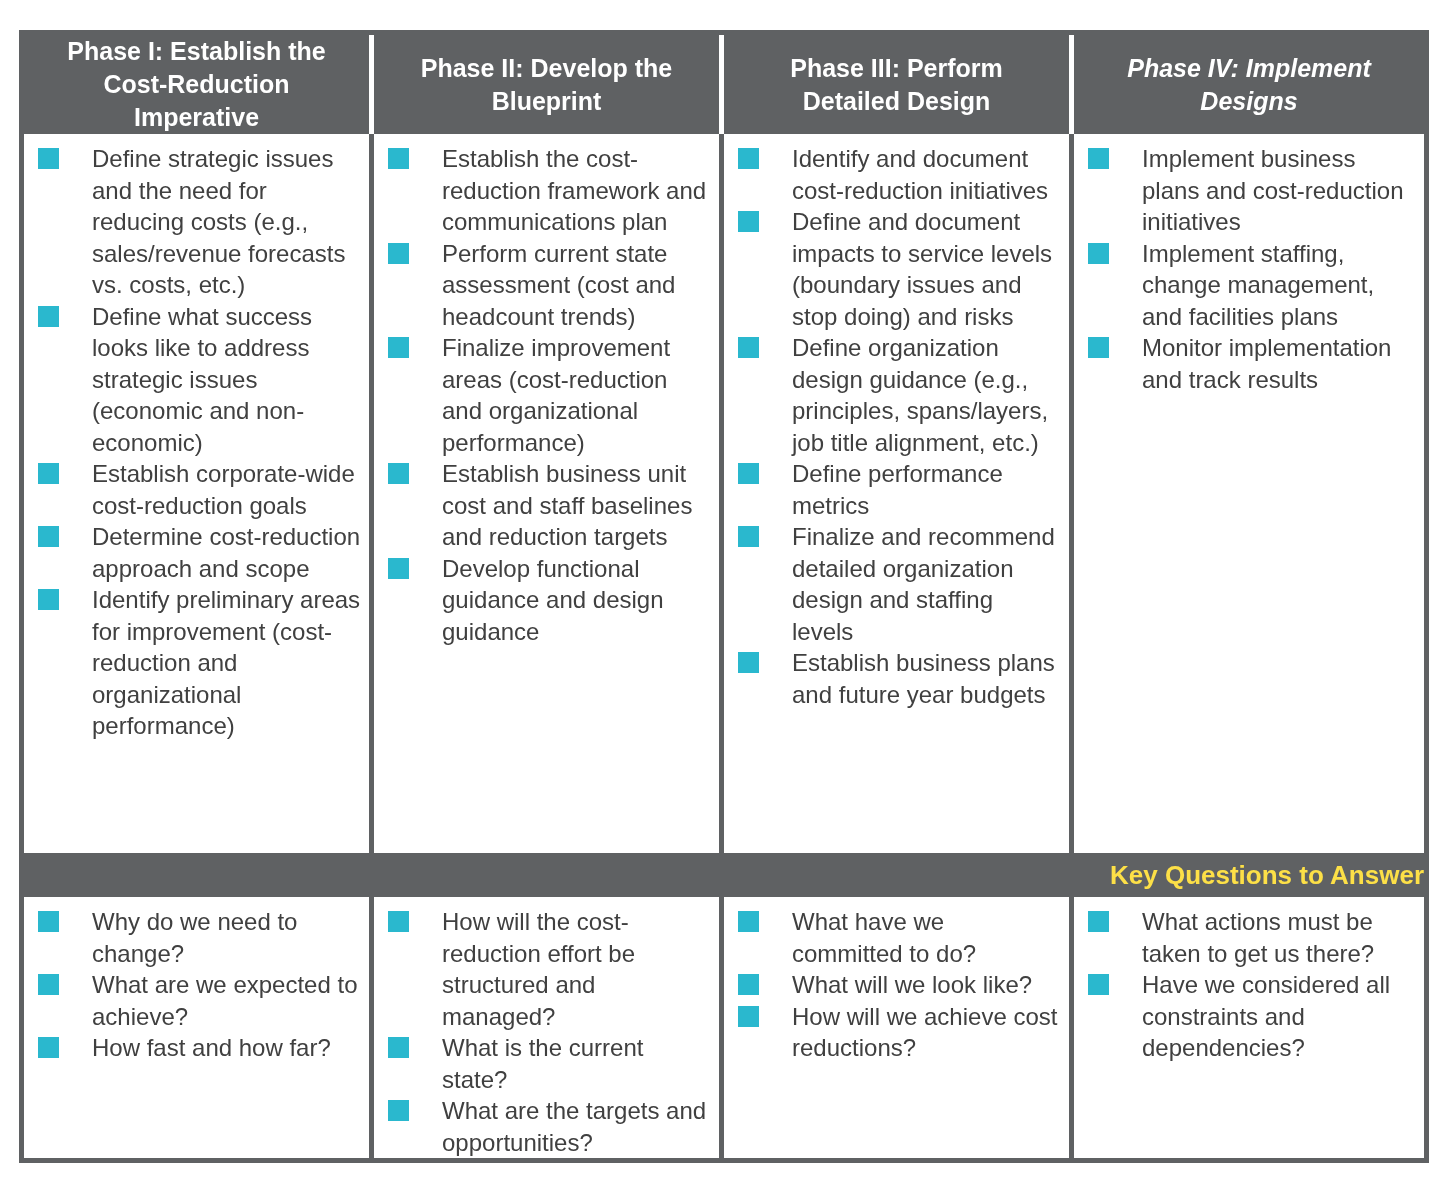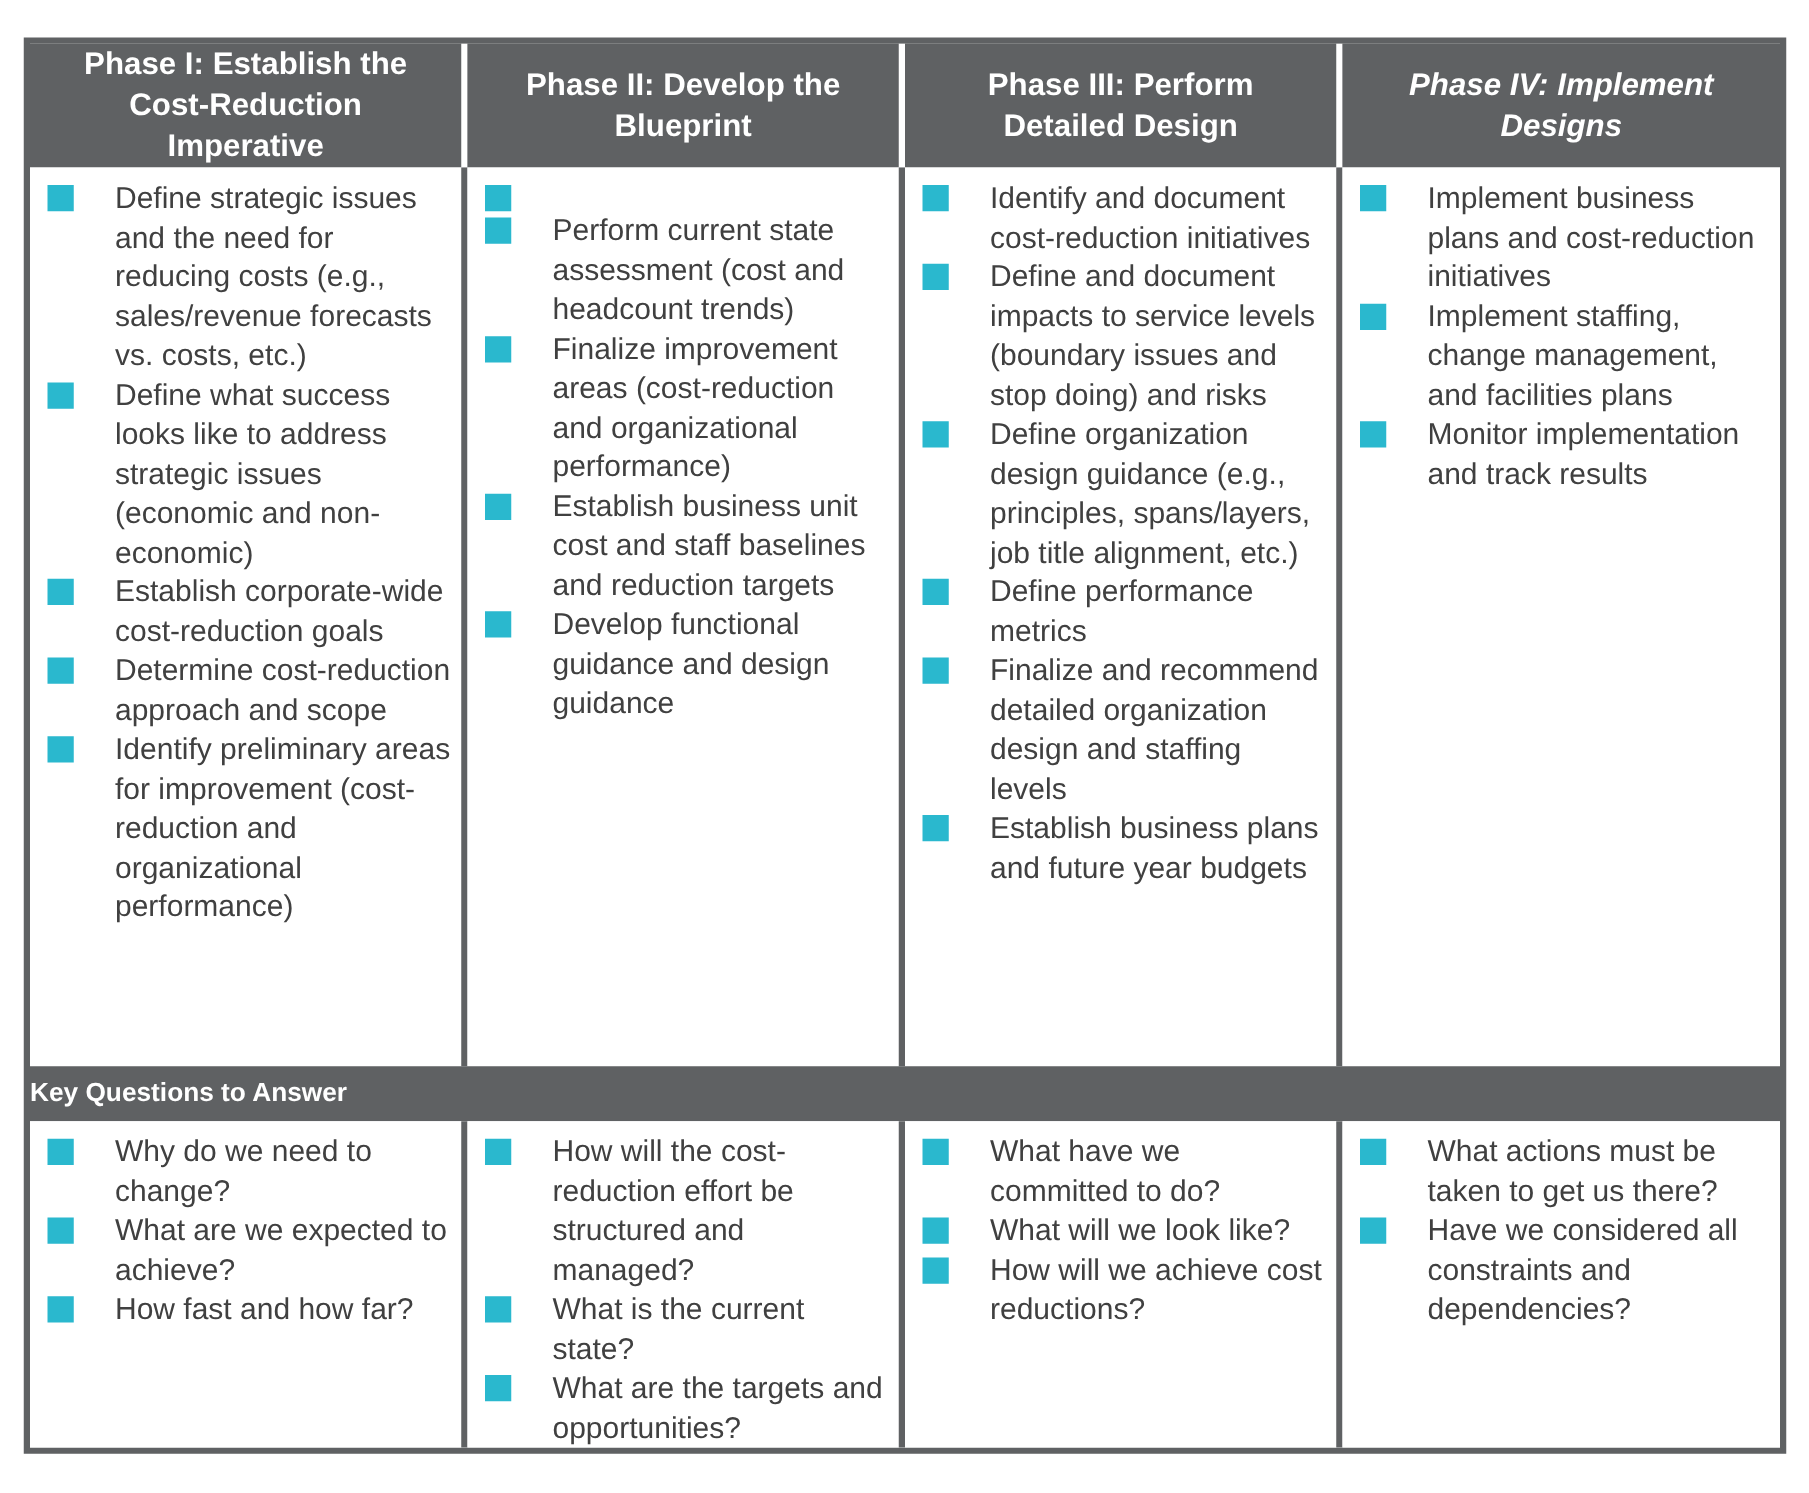--- a/index.html
+++ b/index.html
@@ -30,34 +30,34 @@
   }
   .header-cell:last-child { border-right: none; font-style: italic; }
   .body-row { flex: 1 1 auto; }
   .questions-row { flex: 0 0 252px; }
   .cell {
     background: #ffffff;
     border-right: 5px solid #5f6163;
     padding: 9px 8px 0 10px;
     overflow: hidden;
   }
-  .cell:last-child { border-right: none; }
+  .cell:last-child { border-right: none; border-radius: 20px; }
   ul.bullets { list-style: none; margin: 0; padding: 0; }
   .bullets li { display: flex; align-items: flex-start; }
   .bullet {
     flex: 0 0 21px; width: 21px; height: 21px;
     background: #2ab8ce;
     margin: 5px 33px 0 4px;
   }
   .txt { font-size: 24px; line-height: 31.5px; color: #404040; }
   .banner {
     flex: 0 0 44px;
-    background: #5f6163; color: #ffffff;
-    font-weight: bold; font-size: 21px;
-    display: flex; align-items: center; justify-content: flex-start;
+    background: #5f6163; color: #fde047;
+    font-weight: bold; font-size: 26px;
+    display: flex; align-items: center; justify-content: flex-end;
     text-align: center;
   }
 </style>
 </head>
 <body>
 
 <div class="page">
   <div class="phase-table">
 
     <div class="row header-row">
@@ -89,20 +89,21 @@
           <li>
               <span class="bullet"></span>
               <span class="txt">Identify preliminary areas for improvement (cost-reduction and organizational performance)</span>
             </li>
         </ul>
       </div>
       <div class="cell">
         <ul class="bullets">
           <li>
               <span class="bullet"></span>
+              <span class="txt">Establish the cost-reduction framework and communications plan</span>
             </li>
           <li>
               <span class="bullet"></span>
               <span class="txt">Perform current state assessment (cost and headcount trends)</span>
             </li>
           <li>
               <span class="bullet"></span>
               <span class="txt">Finalize improvement areas (cost-reduction and organizational performance)</span>
             </li>
           <li>

